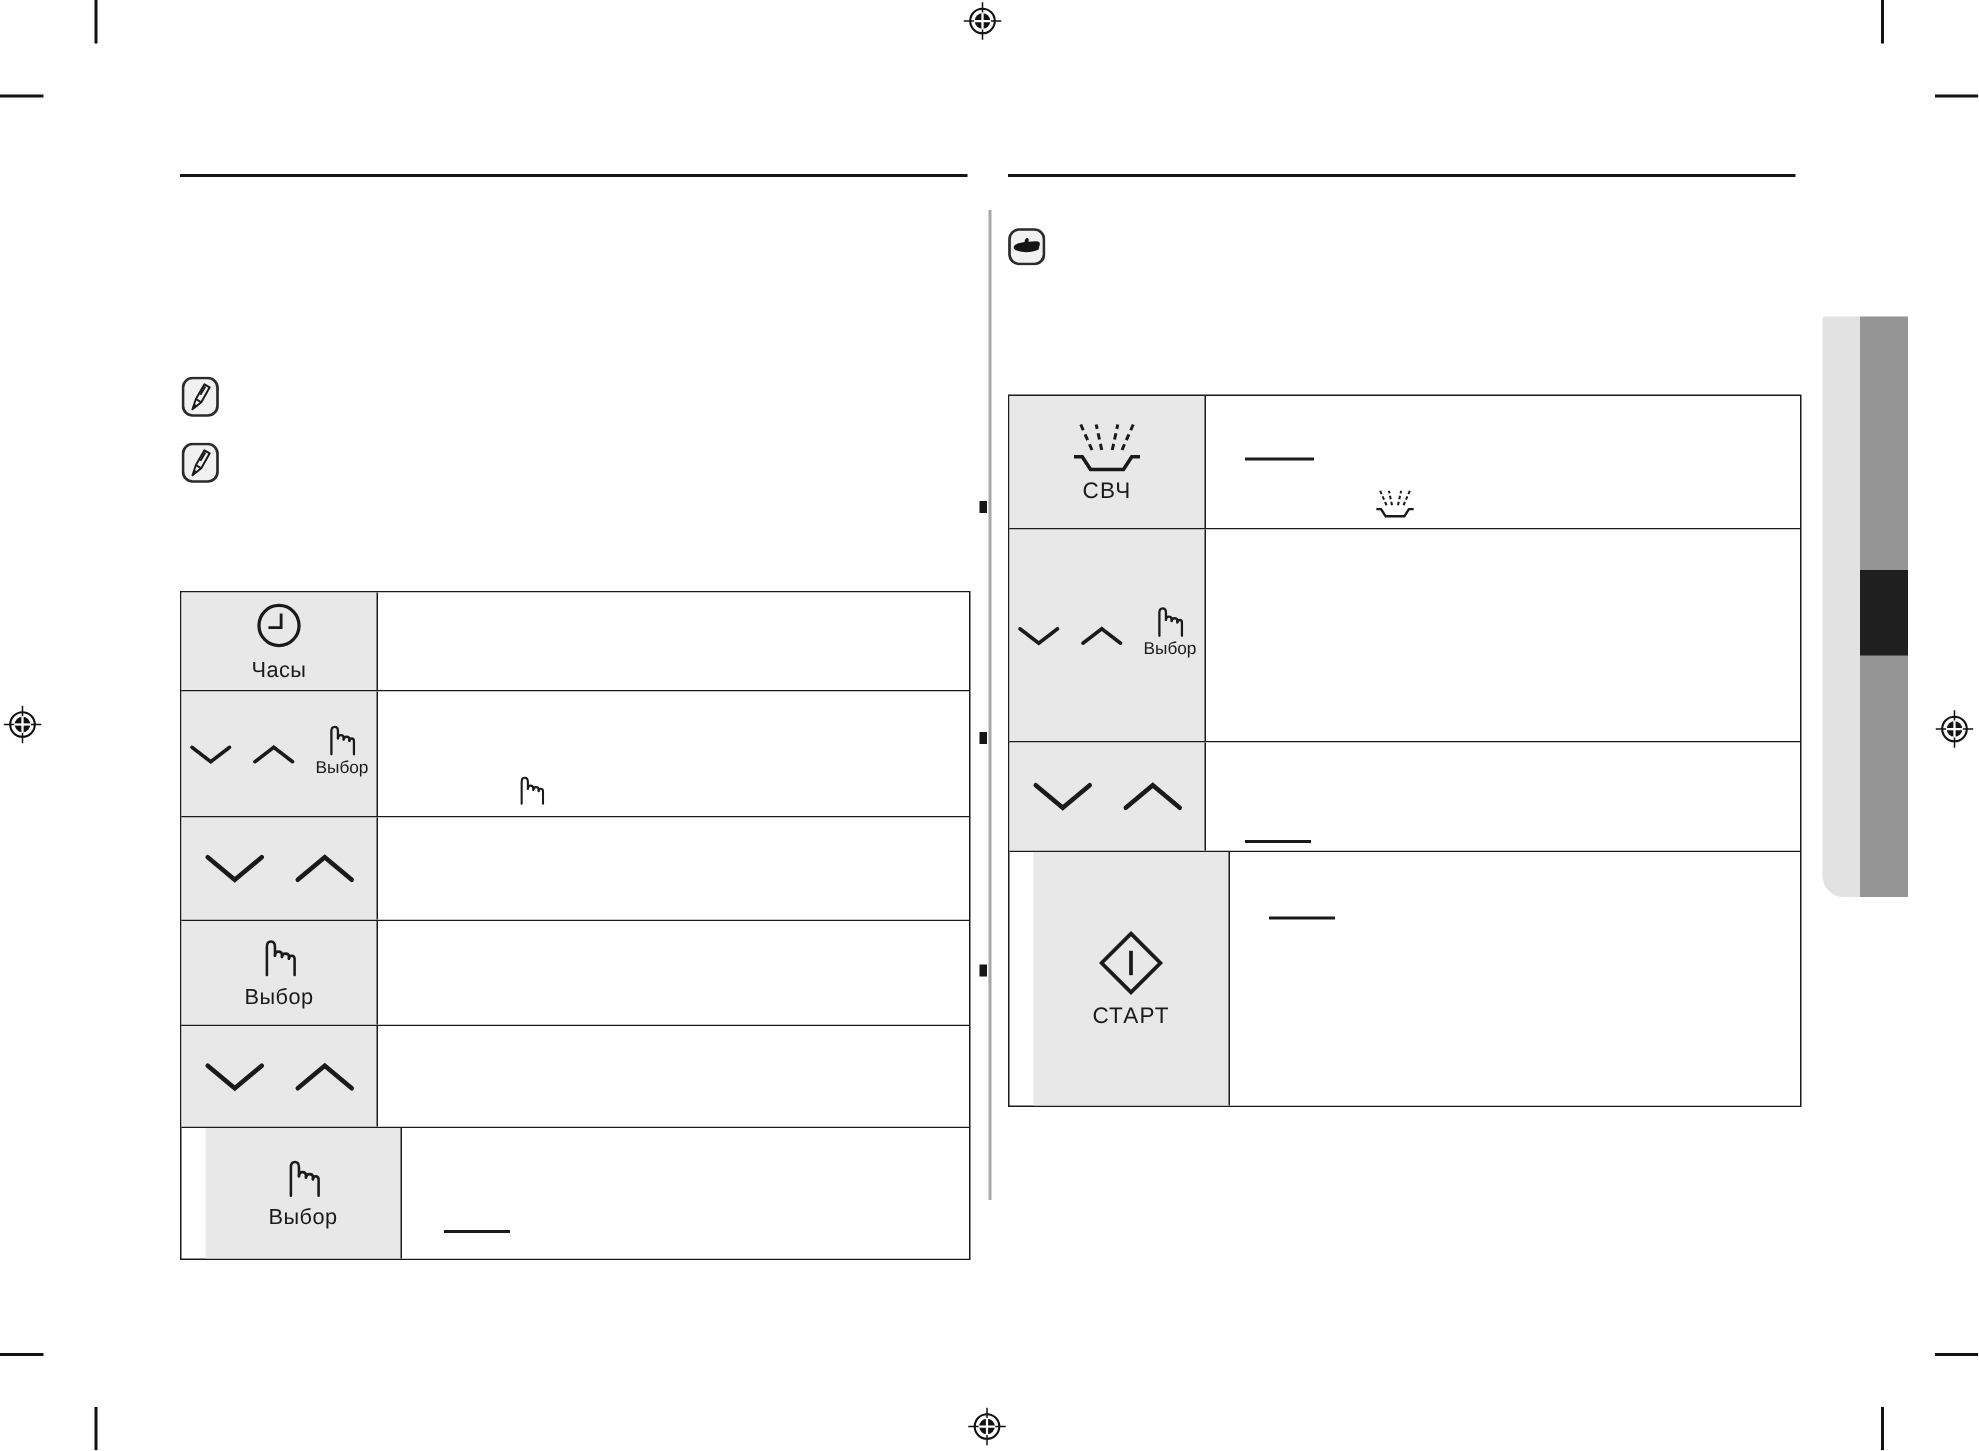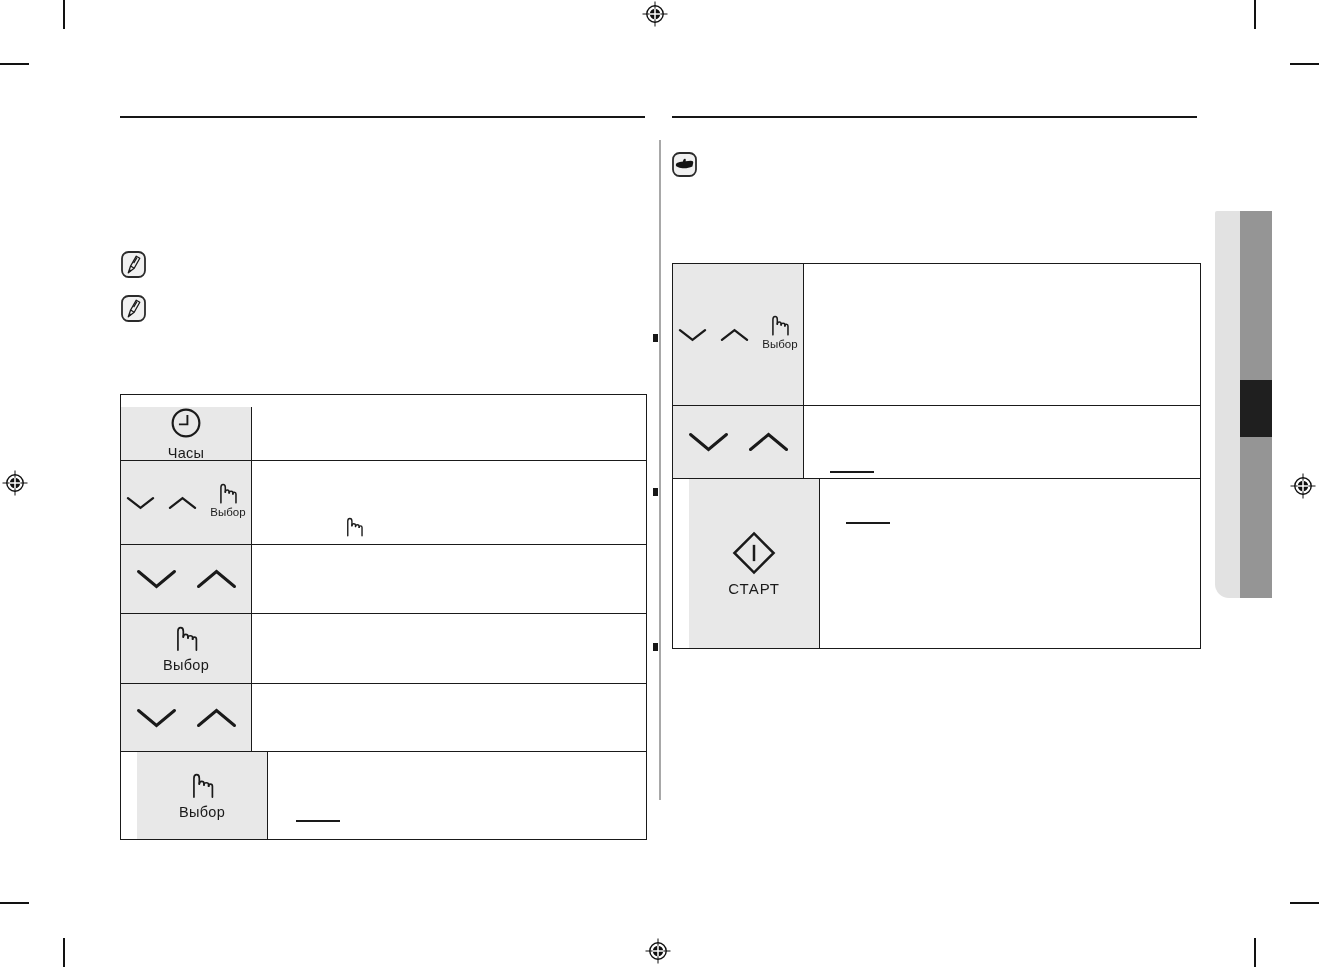--- a/index.html
+++ b/index.html
@@ -102,21 +102,21 @@
     </g>
     <path d="M7.3,21.8 L8.6,18.2 L10.9,19.6 Z" fill="#1a1a1a"></path>
   </svg>
 
   <svg class="abs" style="left:672px;top:152px;" width="25" height="25" viewBox="0 0 25 25">
     <rect x="1" y="1" width="23" height="23" rx="6.5" fill="#f1f1f1" stroke="#2b2b2b" stroke-width="1.8"></rect>
     <path d="M3.8,13.2 C3.6,11.4 5.6,10.4 7.8,10 L11,9.4 C11.2,7.4 12.3,6.3 13.2,6.8 C14,7.2 13.9,8.4 13.6,9.2 L18.6,8.8 C20.6,8.7 21.5,9.6 21.2,11 L20.4,14.4 C15.5,16.8 9.5,16.4 6.3,15.2 C4.9,14.7 3.9,14.1 3.8,13.2 Z" fill="#151515"></path>
   </svg>
 
   <div class="mtable" style="left:120px;top:394px;width:525px;">
-    <div class="trow" style="height:66px;align-items:flex-end;">
+    <div class="trow" style="height:66px;">
       <div class="icell">
         <svg width="32" height="32" viewBox="0 0 34 34">
           <circle cx="17" cy="17" r="14.2" fill="none" stroke="#1a1a1a" stroke-width="2.3"></circle>
           <path d="M18.5,8.5 L18.5,18.5 L9.5,18.5" fill="none" stroke="#1a1a1a" stroke-width="2"></path>
         </svg>
         <div class="cell-label">Часы</div>
       </div>
       <div class="ccell"></div>
     </div>
     <div class="trow" style="height:84px;">
@@ -204,20 +204,46 @@
         </svg>
         <div class="cell-label">Выбор</div>
       </div>
       <div class="ccell">
         <div class="blank-line" style="left:28px;top:68px;width:44px;"></div>
       </div>
     </div>
   </div>
 
   <div class="mtable" style="left:672px;top:263px;width:527px;">
+    <div class="trow" style="height:89px;">
+      <div class="icell">
+        <svg width="46" height="35" viewBox="0 0 46 35">
+          <g stroke="#1a1a1a" stroke-width="2" fill="none">
+            <line x1="13" y1="19" x2="5.5" y2="2" stroke-dasharray="4.2,3"></line>
+              <line x1="19.5" y1="19" x2="15.8" y2="2" stroke-dasharray="4.2,3"></line>
+            <line x1="26.5" y1="19" x2="30.2" y2="2" stroke-dasharray="4.2,3"></line>
+              <line x1="33" y1="19" x2="40.5" y2="2" stroke-dasharray="4.2,3"></line>
+          </g>
+          <path d="M1,23.5 L6.5,23.5 L12,32 L34,32 L39.5,23.5 L45,23.5" fill="none" stroke="#1a1a1a" stroke-width="2.4"></path>
+        </svg>
+        <div class="cell-label caps" style="margin-top:4px;">СВЧ</div>
+      </div>
+      <div class="ccell">
+        <div class="blank-line" style="left:26px;top:41px;width:46px;"></div>
+        <svg class="abs" style="left:113px;top:62px;" width="26" height="20" viewBox="0 0 46 35">
+          <g stroke="#1a1a1a" stroke-width="2.4" fill="none">
+            <line x1="13" y1="19" x2="5.5" y2="2" stroke-dasharray="4.2,3"></line>
+              <line x1="19.5" y1="19" x2="15.8" y2="2" stroke-dasharray="4.2,3"></line>
+            <line x1="26.5" y1="19" x2="30.2" y2="2" stroke-dasharray="4.2,3"></line>
+              <line x1="33" y1="19" x2="40.5" y2="2" stroke-dasharray="4.2,3"></line>
+          </g>
+          <path d="M1,23.5 L6.5,23.5 L12,32 L34,32 L39.5,23.5 L45,23.5" fill="none" stroke="#1a1a1a" stroke-width="2.8"></path>
+        </svg>
+      </div>
+    </div>
     <div class="trow" style="height:142px;">
       <div class="icell">
         <div class="icon-row">
           <svg width="29" height="14" viewBox="0 0 30 14">
               <polyline points="2,2 15,12 28,2" fill="none" stroke="#1a1a1a" stroke-width="2.4" stroke-linecap="round"></polyline>
             </svg>
           <svg width="29" height="14" viewBox="0 0 30 14">
               <polyline points="2,12 15,2 28,12" fill="none" stroke="#1a1a1a" stroke-width="2.4" stroke-linecap="round"></polyline>
             </svg>
           <div class="hand-col">

